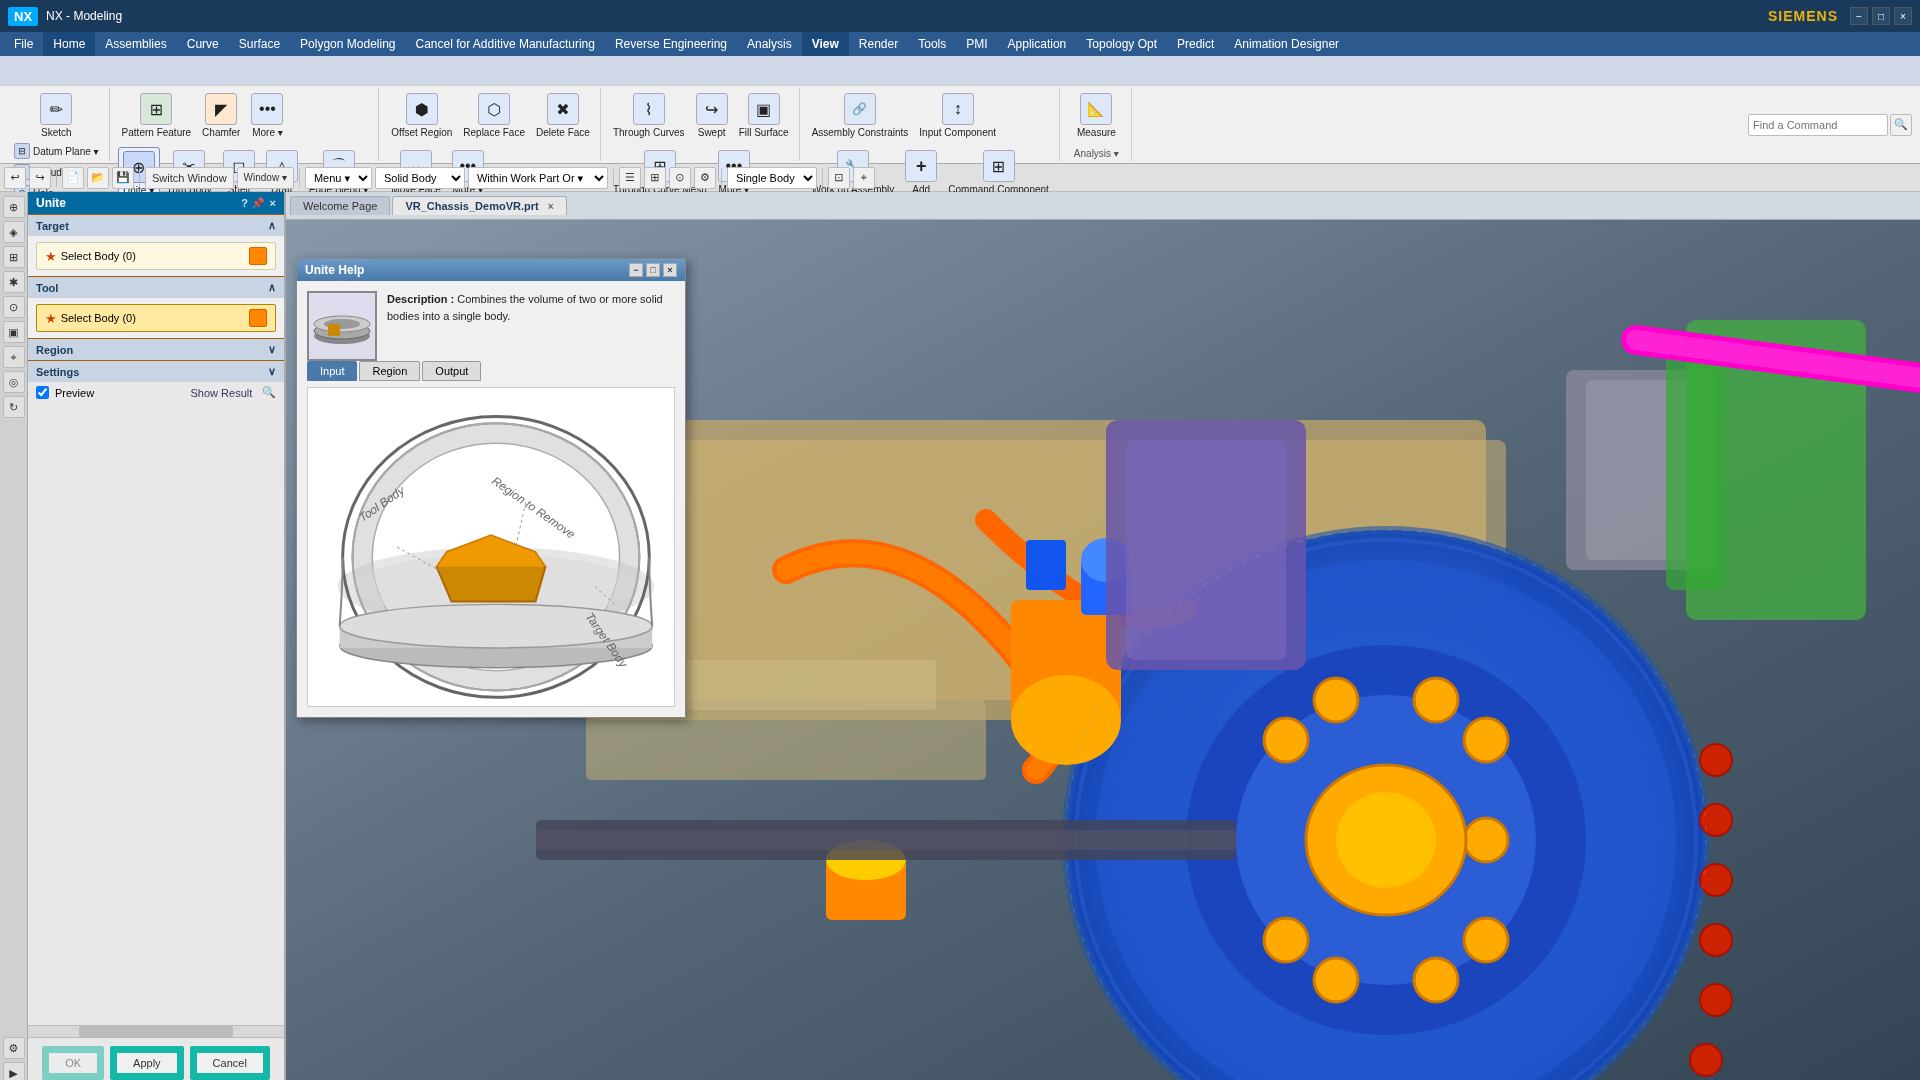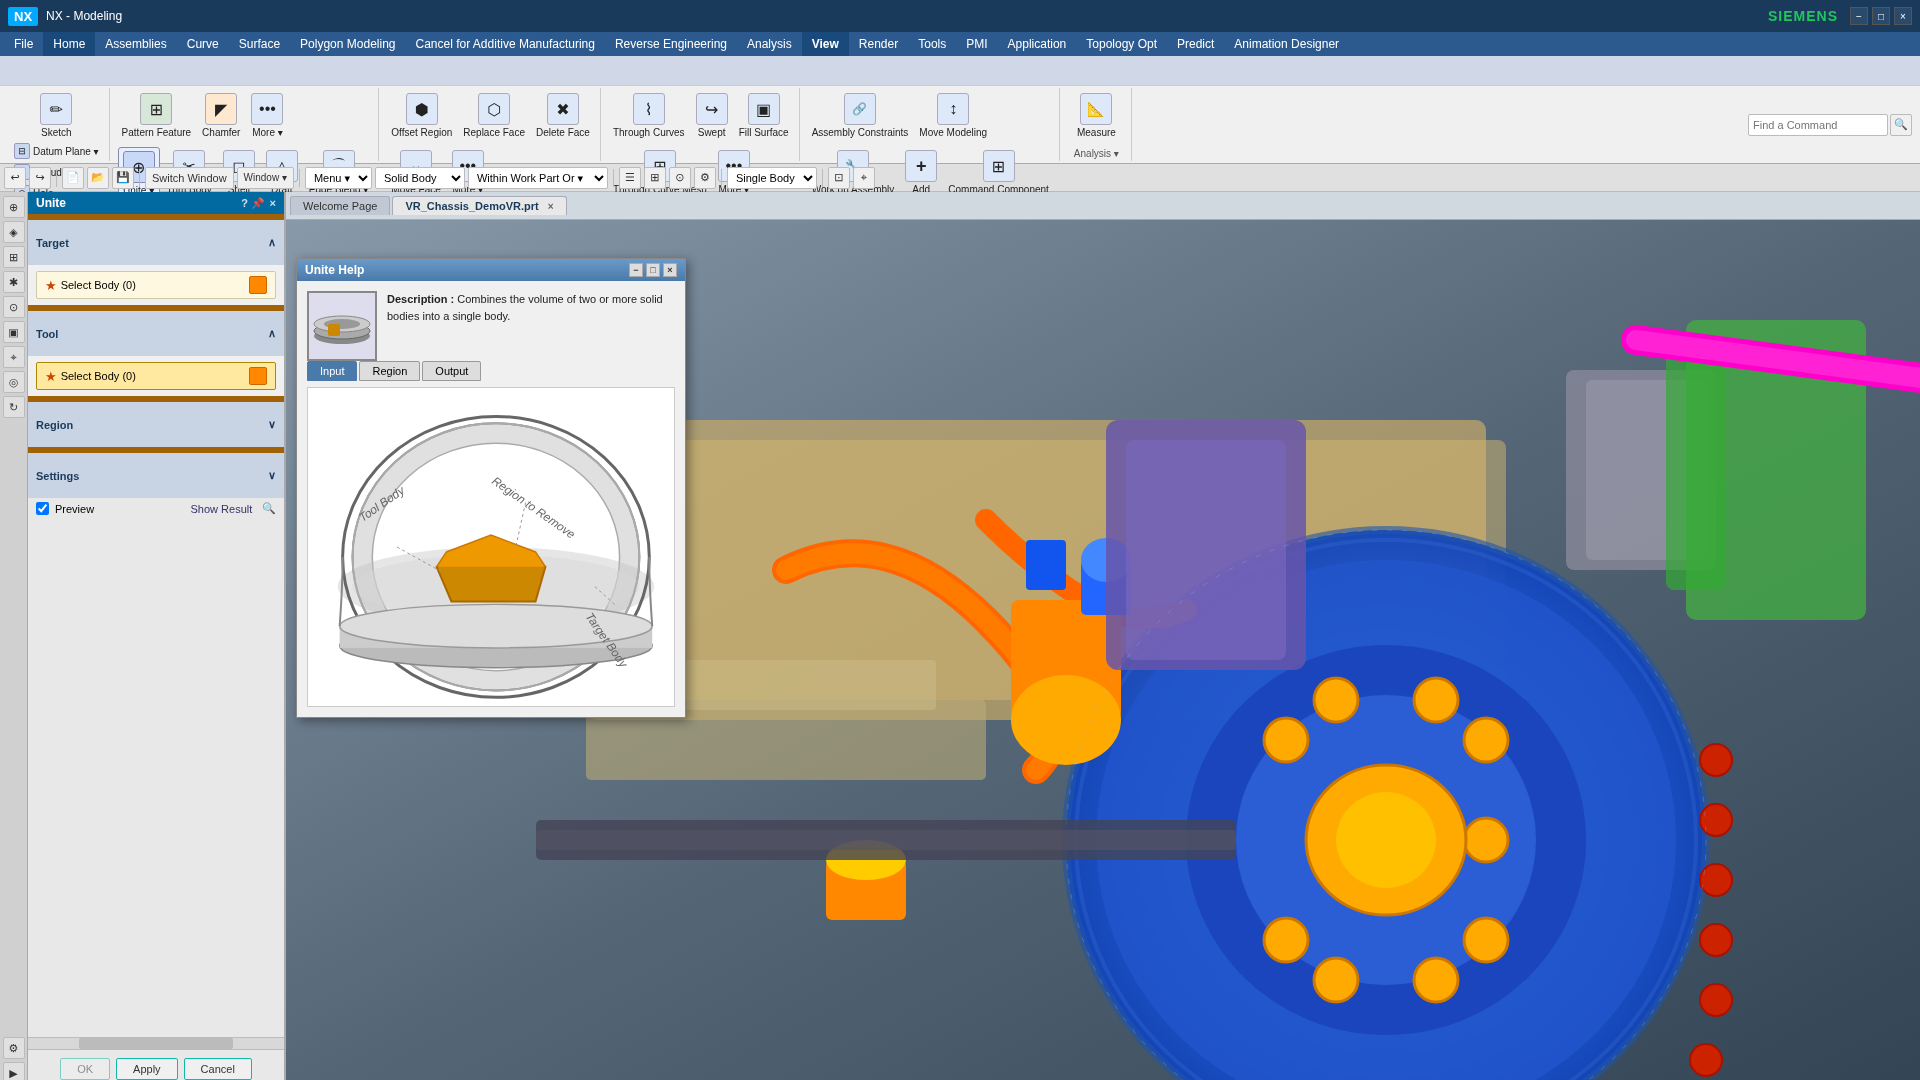--- a/index.html
+++ b/index.html
@@ -18,21 +18,21 @@
     #titlebar .left { display: flex; align-items: center; gap: 8px; }
     #titlebar .nx-logo {
       background: #00aaff;
       color: white;
       font-weight: bold;
       font-size: 13px;
       padding: 2px 6px;
       border-radius: 2px;
     }
     #titlebar .right { display: flex; align-items: center; gap: 12px; }
-    #titlebar .siemens { font-size: 14px; font-weight: bold; color: #22c55e; letter-spacing: 1px; }
+    #titlebar .siemens { font-size: 14px; font-weight: bold; color: #eab308; letter-spacing: 1px; }
     #titlebar .win-btns { display: flex; gap: 4px; }
     #titlebar .win-btn { width: 18px; height: 18px; border: 1px solid #555; background: #2a4a6c; color: white; font-size: 10px; display: flex; align-items: center; justify-content: center; cursor: pointer; }
 
     
     #menubar {
       height: 24px;
       background: #2d5a8e;
       display: flex;
       align-items: center;
       padding: 0 4px;
@@ -196,29 +196,29 @@
       font-weight: bold;
       display: flex;
       align-items: center;
       justify-content: space-between;
     }
     .unite-header-icons { display: flex; gap: 4px; }
     .hdr-btn { color: white; font-size: 11px; cursor: pointer; opacity: 0.8; }
 
     .section-header {
       background: #c8d4e4;
-      padding: 16px 8px;
+      padding: 4px 8px;
       font-size: 11px;
       font-weight: bold;
       color: #1a3a5c;
       display: flex;
       align-items: center;
       justify-content: space-between;
       cursor: pointer;
-      border-top: 6px solid #a16207;
+      border-top: 1px solid #a16207;
     }
     .section-content { padding: 6px 8px; background: #f0f0f0; }
     .select-body-btn {
       background: #fff8e0;
       border: 1px solid #cca;
       border-radius: 2px;
       padding: 4px 8px;
       font-size: 11px;
       display: flex;
       align-items: center;
@@ -233,21 +233,21 @@
     .bottom-btns {
       display: flex;
       gap: 6px;
       padding: 8px;
       justify-content: center;
       background: #e8e8e8;
       border-top: 1px solid #bbb;
     }
     .dlg-btn {
       padding: 4px 16px;
-      border: 1px solid #14b8a6;
+      border: 7px solid #14b8a6;
       background: #f0f0f0;
       border-radius: 2px;
       font-size: 11px;
       cursor: pointer;
       color: #333;
     }
     .dlg-btn.disabled { opacity: 0.5; cursor: default; }
 
     .preview-row {
       display: flex;
@@ -568,21 +568,21 @@
 
     <div class="ribbon-group" style="min-width:180px;">
       <div class="ribbon-buttons" style="flex-direction:column;">
         <div style="display:flex;gap:3px;">
           <div class="ribbon-btn" style="min-width:55px;">
             <div class="icon-box" style="font-size:12px;">🔗</div>
             <span>Assembly Constraints</span>
           </div>
           <div class="ribbon-btn" style="min-width:45px;">
             <div class="icon-box">↕</div>
-            <span>Move Modeling</span>
+            <span>Input Component</span>
           </div>
         </div>
         <div style="display:flex;gap:3px;margin-top:2px;">
           <div class="ribbon-btn" style="min-width:45px;">
             <div class="icon-box" style="font-size:12px;">🔧</div>
             <span>Work on Assembly</span>
           </div>
           <div class="ribbon-btn" style="min-width:30px;">
             <div class="icon-box" style="font-size:18px;font-weight:bold;">+</div>
             <span>Add</span>

